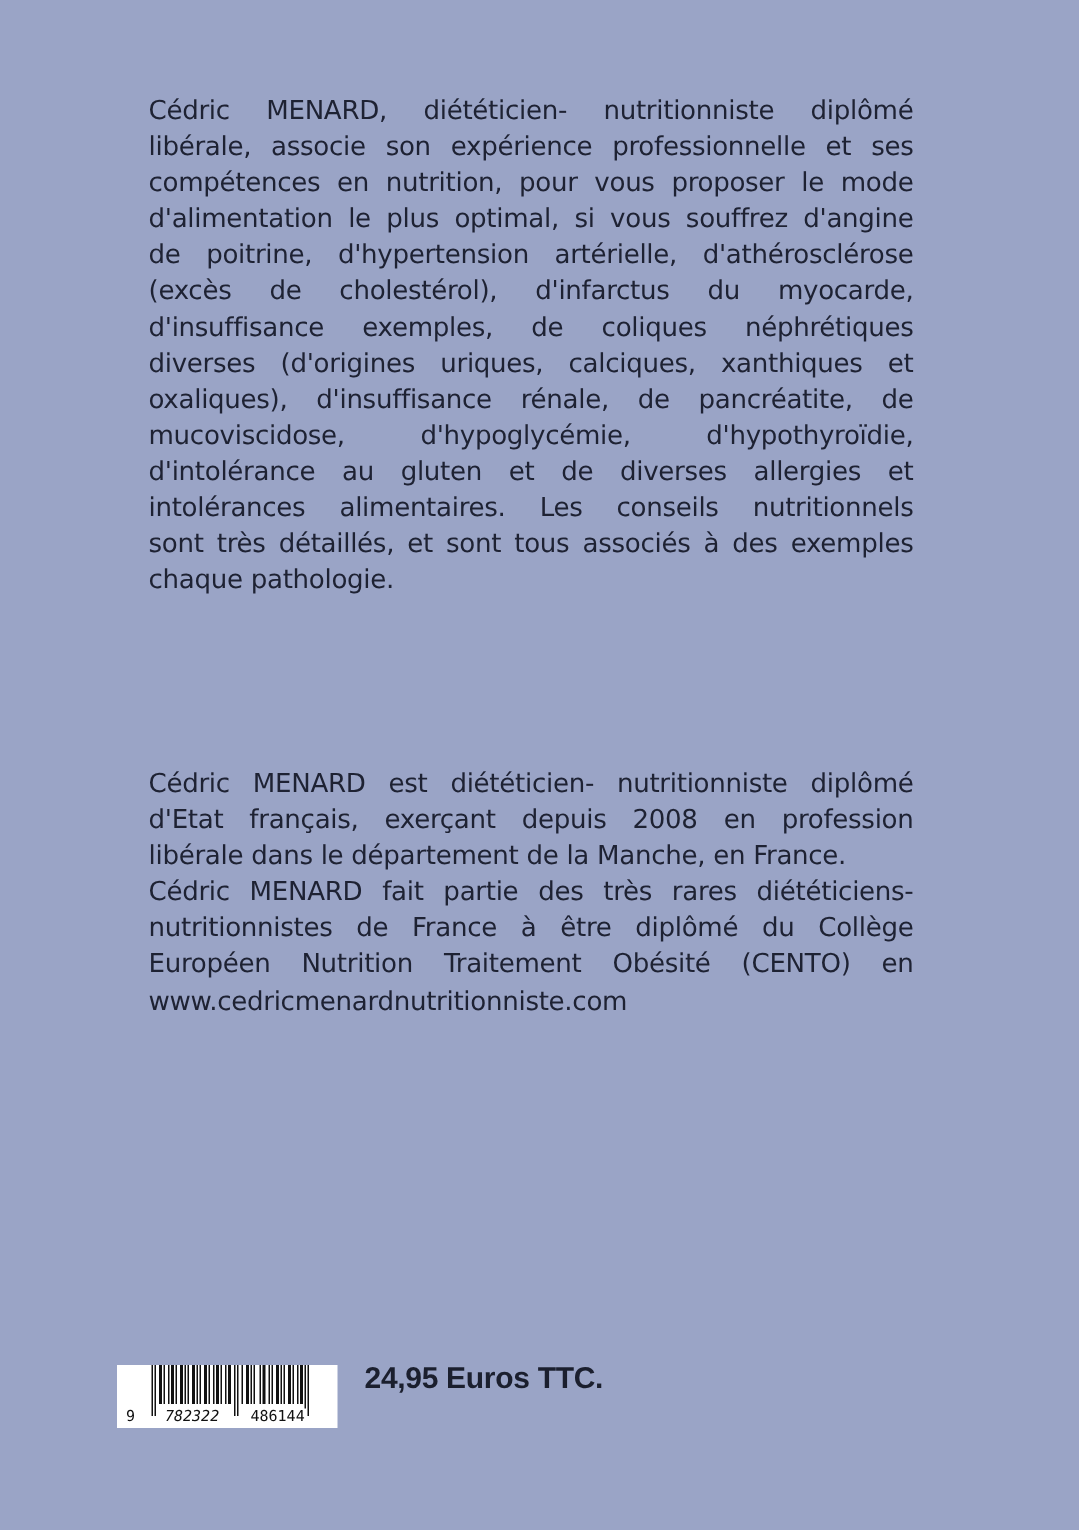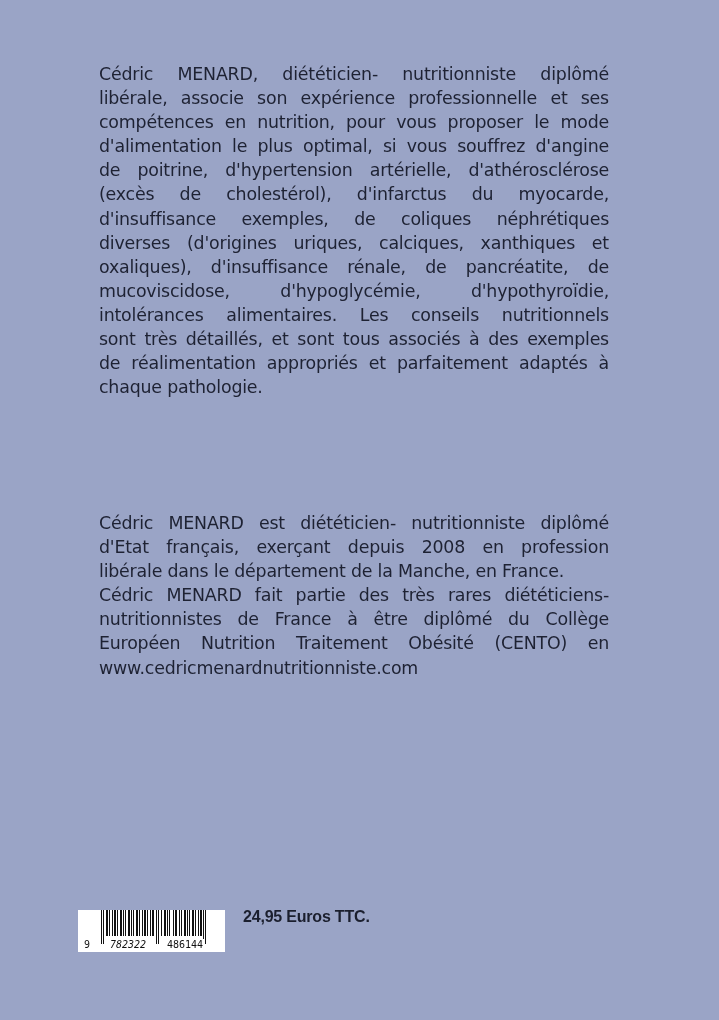--- a/index.html
+++ b/index.html
@@ -46,41 +46,41 @@
       position: absolute; left: 0; bottom: 2px; width: 147px;
       font-family: "DejaVu Sans Mono", monospace;
       font-size: 10px; color: #111;
     }
     .d1 { position: absolute; left: 6px; bottom: 0; background:#fff; }
     .d2 { position: absolute; left: 31px; bottom: 0; background:#fff; padding: 0 1px; font-style: italic; }
     .d3 { position: absolute; left: 88px; bottom: 0; background:#fff; padding: 0 1px; }
     .price {
       position: absolute; left: 243px; top: 908px;
       font-family: "Liberation Sans", sans-serif;
-      font-weight: bold; font-size: 16px; color: #1b1f2e;
+      font-weight: bold; font-size: 20px; color: #1b1f2e;
       letter-spacing: -0.2px;
     }
   </style>
 </head>
 <body>
 
 <div class="para" id="p1">
   <span class="line">Cédric MENARD, diététicien- nutritionniste diplômé</span>
   <span class="line">libérale, associe son expérience professionnelle et ses</span>
   <span class="line">compétences en nutrition, pour vous proposer le mode</span>
   <span class="line">d'alimentation le plus optimal, si vous souffrez d'angine</span>
   <span class="line">de poitrine, d'hypertension artérielle, d'athérosclérose</span>
   <span class="line">(excès de cholestérol), d'infarctus du myocarde,</span>
   <span class="line">d'insuffisance exemples, de coliques néphrétiques</span>
   <span class="line">diverses (d'origines uriques, calciques, xanthiques et</span>
   <span class="line">oxaliques), d'insuffisance rénale, de pancréatite, de</span>
   <span class="line">mucoviscidose, d'hypoglycémie, d'hypothyroïdie,</span>
+  <span class="line">d'intolérance au gluten et de diverses allergies et</span>
   <span class="line">intolérances alimentaires. Les conseils nutritionnels</span>
   <span class="line">sont très détaillés, et sont tous associés à des exemples</span>
-  <span class="line">de réalimentation appropriés et parfaitement adaptés à</span>
   <span class="line last">chaque pathologie.</span>
 </div>
 
 <div class="para" id="p2">
   <span class="line">Cédric MENARD est diététicien- nutritionniste diplômé</span>
   <span class="line">d'Etat français, exerçant depuis 2008 en profession</span>
   <span class="line last">libérale dans le département de la Manche, en France.</span>
   <span class="line">Cédric MENARD fait partie des très rares diététiciens-</span>
   <span class="line">nutritionnistes de France à être diplômé du Collège</span>
   <span class="line">Européen Nutrition Traitement Obésité (CENTO) en</span>

